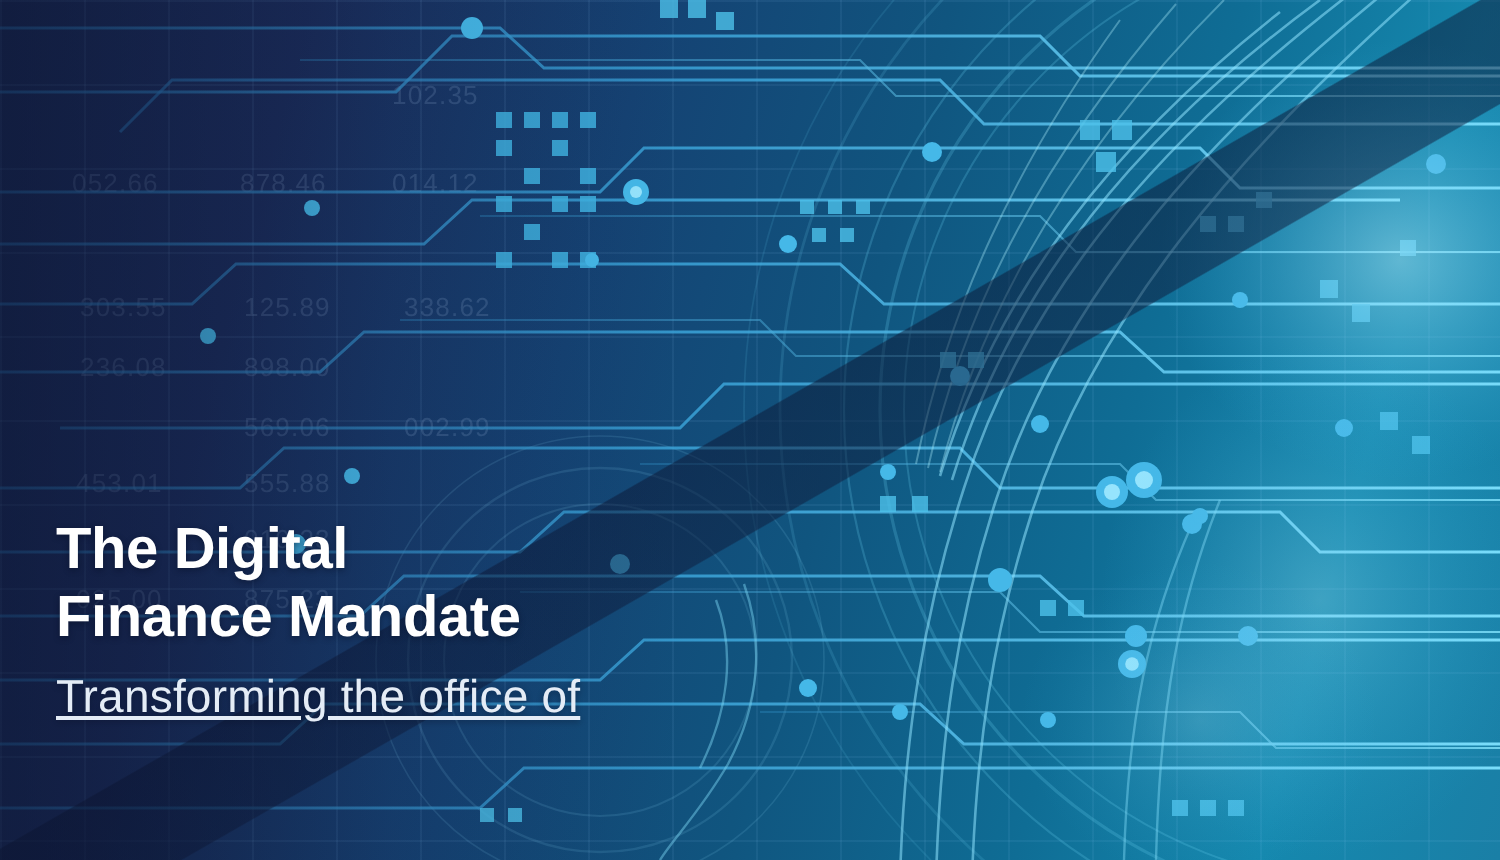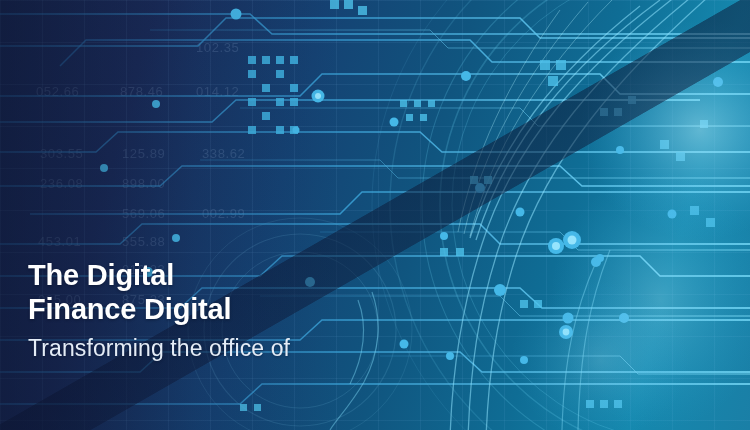--- a/index.html
+++ b/index.html
@@ -41,21 +41,21 @@
   svg.art{position:absolute;inset:0;width:750px;height:430px;}
   #text-block{
     position:absolute;left:28px;top:258px;z-index:40;
   }
   #title{
     color:#ffffff;font-weight:bold;font-size:29px;line-height:34px;
     letter-spacing:-.2px;margin:0;text-shadow:0 1px 3px rgba(5,12,32,.45);
   }
   #subtitle{
     color:#e4ecf6;font-weight:normal;font-size:23px;line-height:30px;
-    margin:7px 0 0 0;letter-spacing:.1px;text-shadow:0 1px 3px rgba(5,12,32,.4);
+    margin:7px 0 0 0;letter-spacing:.1px;text-shadow:0 1px 3px rgba(5,12,32,.4);text-decoration:underline;
   }
   .tline{display:block;}
 </style>
 </head>
 <body>
 
 <div id="banner">
 
   <div class="layer" id="base-gradient"></div>
   <div class="layer" id="grid-lines"></div>
@@ -255,20 +255,20 @@
       <ellipse cx="600" cy="360" rx="90" ry="80" fill="url(#glowR)" opacity=".22"></ellipse>
     </g>
   </svg>
 
   <div class="layer" id="diag-band"></div>
   <div class="layer" id="vignette"></div>
 
   <div id="text-block">
     <h1 id="title">
       <span class="tline">The Digital</span>
-      <span class="tline">Finance Digital</span>
+      <span class="tline">Finance Mandate</span>
     </h1>
     <p id="subtitle">
       <span class="tline">Transforming the office of</span>
     </p>
   </div>
 
 </div>
 
 </body></html>

